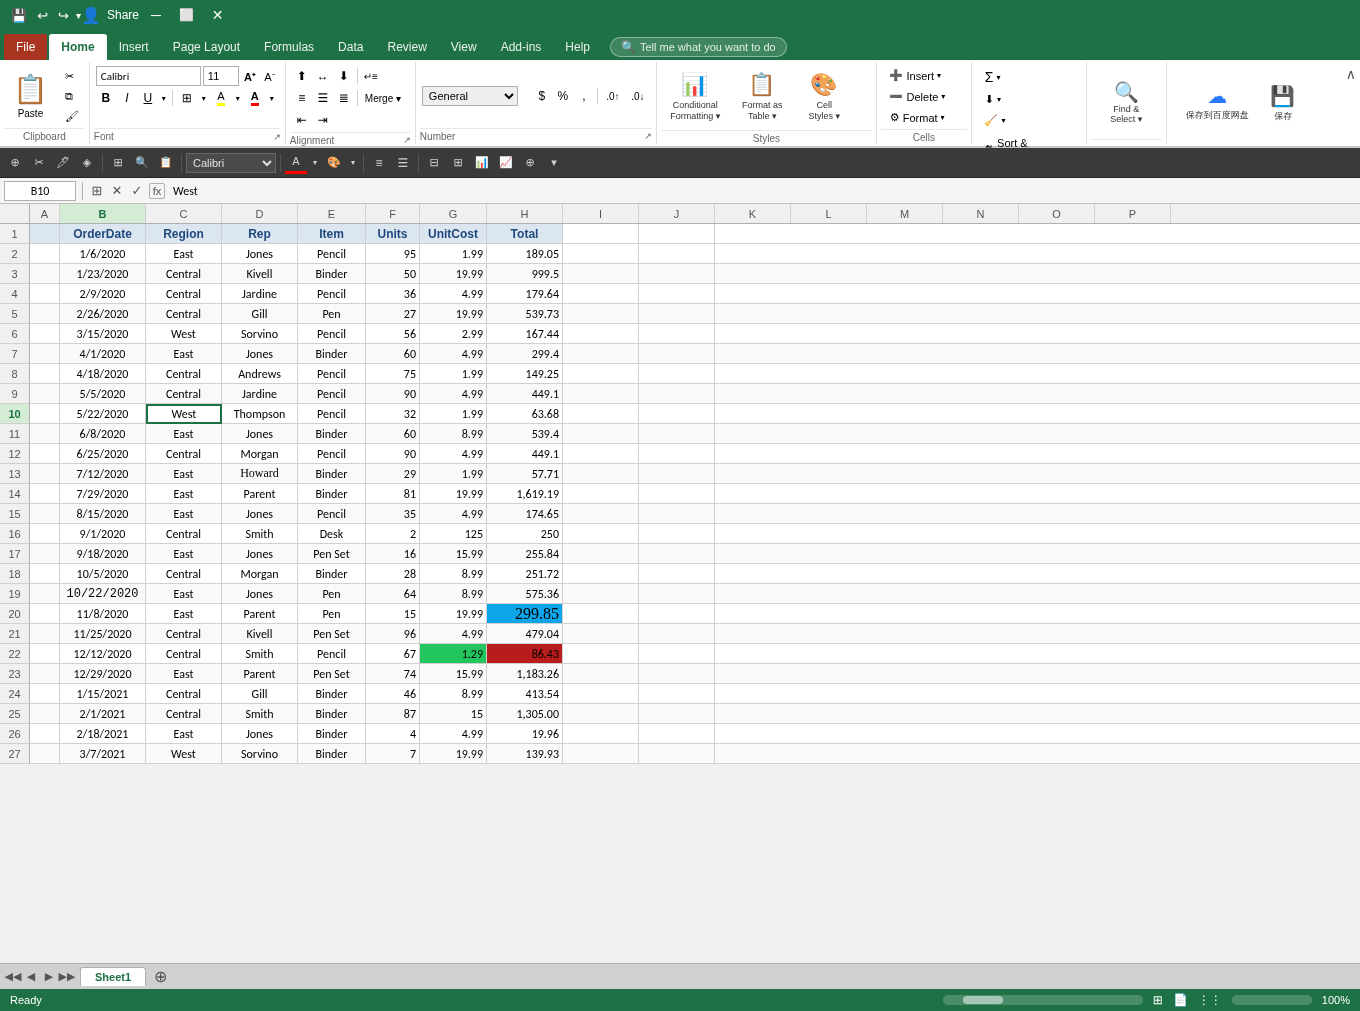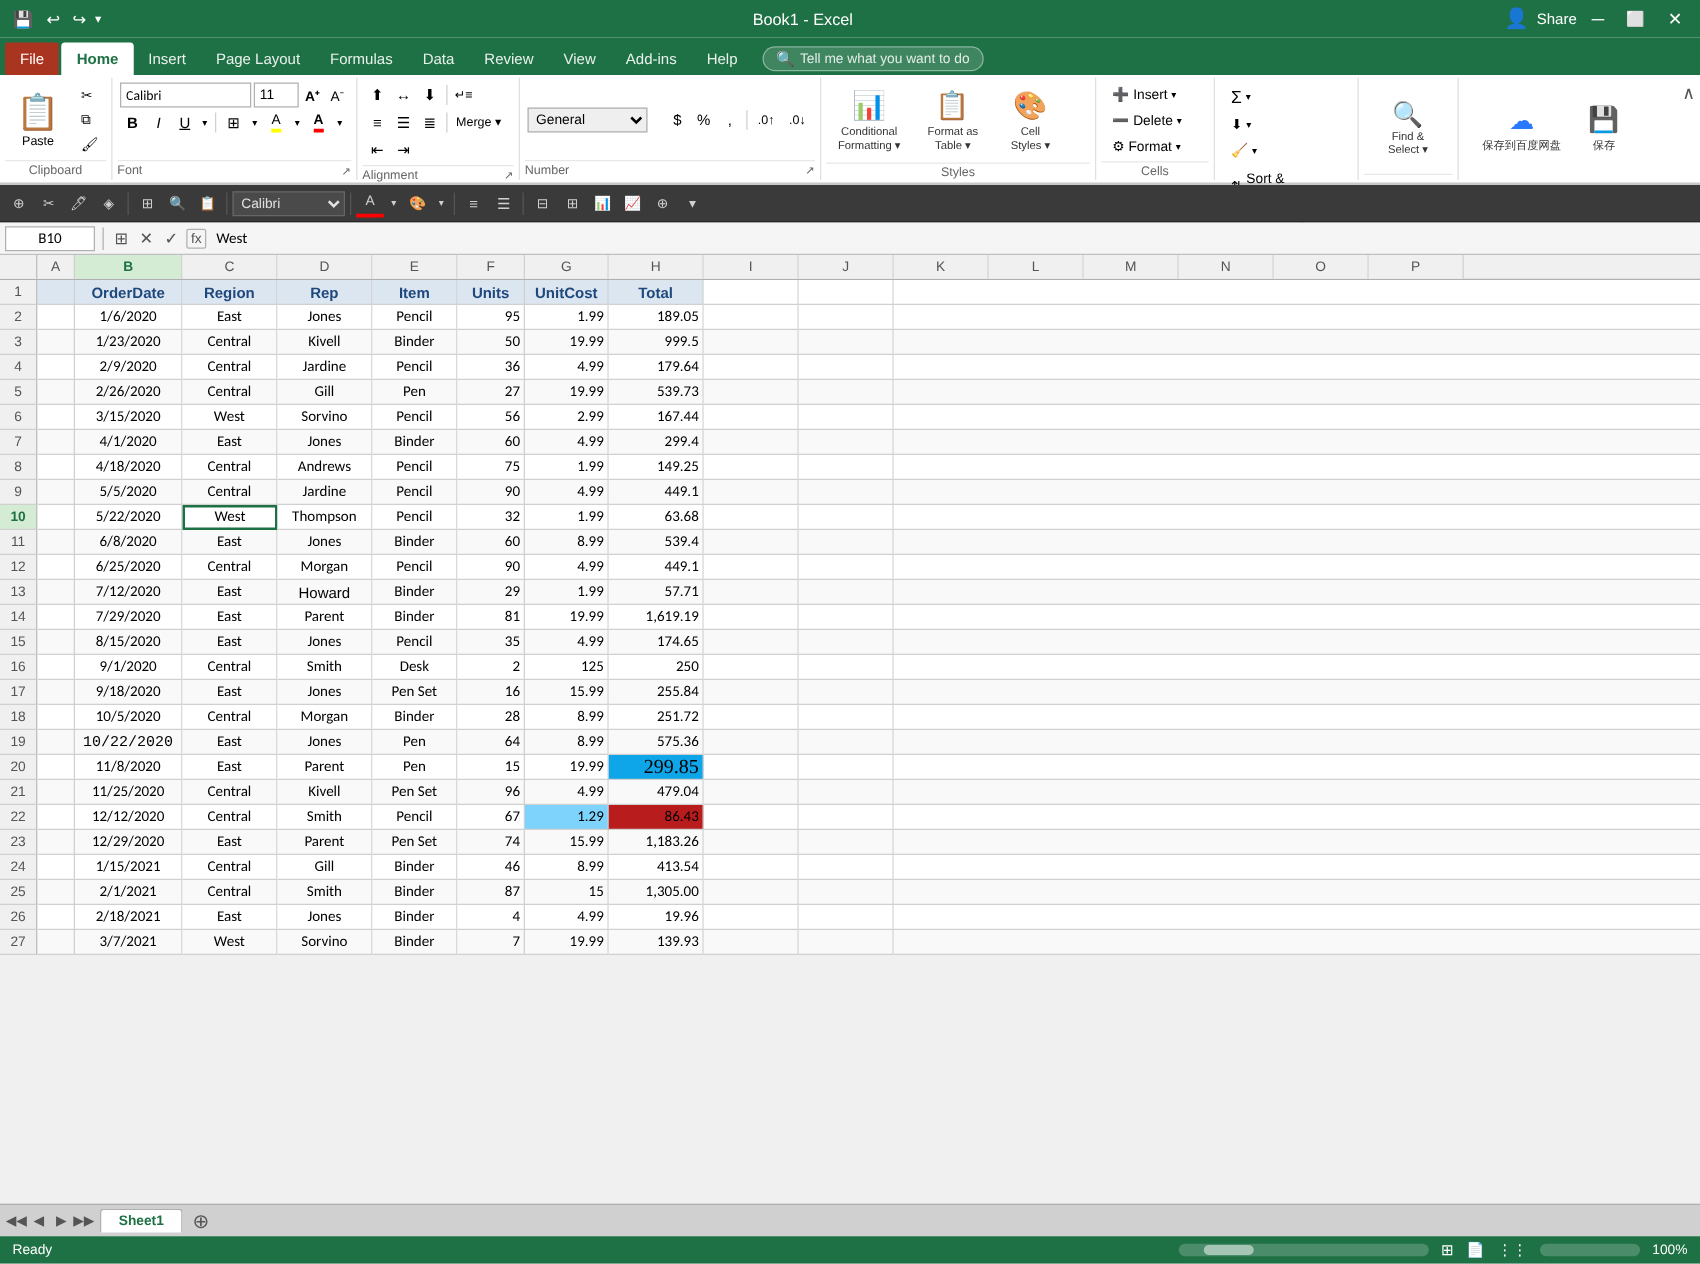--- a/index.html
+++ b/index.html
@@ -10,21 +10,20 @@
 
 <div style="width:1360px; height:1011px; display:flex; flex-direction:column; overflow:hidden;">
 
   <div style="height:30px; background:#1e7145; display:flex; align-items:center; padding:0 8px; color:white; position:relative;">
     <div style="display:flex; gap:4px; align-items:center;">
       <span style="color:white; font-size:13px; cursor:pointer; padding:2px 3px;">💾</span>
       <span style="color:white; font-size:13px; cursor:pointer; padding:2px 3px;">↩</span>
       <span style="color:white; font-size:13px; cursor:pointer; padding:2px 3px;">↪</span>
       <span style="color:white; font-size:10px; cursor:pointer;">▾</span>
     </div>
-    <div style="flex:1; text-align:center; font-size:13px;">Book1 - Excel</div>
     <div style="display:flex; gap:6px; align-items:center;">
       <span style="font-size:16px;">👤</span>
       <span style="font-size:12px; cursor:pointer;">Share</span>
       <span style="cursor:pointer; padding:0 6px; font-size:14px;">─</span>
       <span style="cursor:pointer; padding:0 6px; font-size:12px;">⬜</span>
       <span style="cursor:pointer; padding:0 6px; font-size:14px;">✕</span>
     </div>
   </div>
 
   <div style="background:#1e7145; display:flex; align-items:flex-end; height:30px; padding-left:4px;">
@@ -468,21 +467,21 @@
           <div style="width: 76px; min-width: 76px; display: flex; align-items: center; justify-content: flex-end; border-right: 1px solid rgb(208, 208, 208); border-bottom: 1px solid rgb(208, 208, 208); font-size: 12px; padding: 0px 3px; background: white; font-family: Calibri, Arial; flex-shrink: 0; overflow: hidden; white-space: nowrap; cursor: cell;">449.1</div>
           <div style="width: 76px; min-width: 76px; border-right: 1px solid rgb(208, 208, 208); border-bottom: 1px solid rgb(208, 208, 208); background: white; flex-shrink: 0;"></div>
           <div style="width: 76px; min-width: 76px; border-right: 1px solid rgb(208, 208, 208); border-bottom: 1px solid rgb(208, 208, 208); background: white; flex-shrink: 0;"></div>
           <div style="flex: 1 1 0%; border-bottom: 1px solid rgb(208, 208, 208); background: white;"></div>
         </div>
         <div style="display: flex; height: 20px; flex-shrink: 0;">
           <div style="width: 30px; min-width: 30px; display: flex; align-items: center; justify-content: center; background: rgb(240, 240, 240); border-right: 1px solid rgb(176, 176, 176); border-bottom: 1px solid rgb(208, 208, 208); font-size: 11px; color: rgb(85, 85, 85); cursor: pointer; flex-shrink: 0; font-weight: normal;">13</div>
           <div style="width: 30px; min-width: 30px; border-right: 1px solid rgb(208, 208, 208); border-bottom: 1px solid rgb(208, 208, 208); background: rgb(249, 249, 249); flex-shrink: 0;"></div>
           <div style="width: 86px; min-width: 86px; display: flex; align-items: center; justify-content: center; border-right: 1px solid rgb(208, 208, 208); border-bottom: 1px solid rgb(208, 208, 208); font-size: 12px; padding: 0px 3px; background: rgb(249, 249, 249); font-family: Calibri, Arial; flex-shrink: 0; overflow: hidden; white-space: nowrap; cursor: cell;">7/12/2020</div>
           <div style="width: 76px; min-width: 76px; display: flex; align-items: center; justify-content: center; border-right: 1px solid rgb(208, 208, 208); border-bottom: 1px solid rgb(208, 208, 208); font-size: 12px; padding: 0px 3px; background: rgb(249, 249, 249); font-family: Calibri, Arial; flex-shrink: 0; overflow: hidden; white-space: nowrap; cursor: cell;">East</div>
-          <div style="width: 76px; min-width: 76px; display: flex; align-items: center; justify-content: center; border-right: 1px solid rgb(208, 208, 208); border-bottom: 1px solid rgb(208, 208, 208); font-size: 12px; padding: 0px 3px; background: rgb(249, 249, 249); font-family: Liberation Sans, sans-serif; flex-shrink: 0; overflow: hidden; white-space: nowrap; cursor: cell;">Howard</div>
+          <div style="width: 76px; min-width: 76px; display: flex; align-items: center; justify-content: center; border-right: 1px solid rgb(208, 208, 208); border-bottom: 1px solid rgb(208, 208, 208); font-size: 12px; padding: 0px 3px; background: rgb(249, 249, 249); font-family: Liberation Serif, serif; flex-shrink: 0; overflow: hidden; white-space: nowrap; cursor: cell;">Howard</div>
           <div style="width: 68px; min-width: 68px; display: flex; align-items: center; justify-content: center; border-right: 1px solid rgb(208, 208, 208); border-bottom: 1px solid rgb(208, 208, 208); font-size: 12px; padding: 0px 3px; background: rgb(249, 249, 249); font-family: Calibri, Arial; flex-shrink: 0; overflow: hidden; white-space: nowrap; cursor: cell;">Binder</div>
           <div style="width: 54px; min-width: 54px; display: flex; align-items: center; justify-content: flex-end; border-right: 1px solid rgb(208, 208, 208); border-bottom: 1px solid rgb(208, 208, 208); font-size: 12px; padding: 0px 3px; background: rgb(249, 249, 249); font-family: Calibri, Arial; flex-shrink: 0; overflow: hidden; white-space: nowrap; cursor: cell;">29</div>
           <div style="width: 67px; min-width: 67px; display: flex; align-items: center; justify-content: flex-end; border-right: 1px solid rgb(208, 208, 208); border-bottom: 1px solid rgb(208, 208, 208); font-size: 12px; padding: 0px 3px; background: rgb(249, 249, 249); font-family: Calibri, Arial; flex-shrink: 0; overflow: hidden; white-space: nowrap; cursor: cell;">1.99</div>
           <div style="width: 76px; min-width: 76px; display: flex; align-items: center; justify-content: flex-end; border-right: 1px solid rgb(208, 208, 208); border-bottom: 1px solid rgb(208, 208, 208); font-size: 12px; padding: 0px 3px; background: rgb(249, 249, 249); font-family: Calibri, Arial; flex-shrink: 0; overflow: hidden; white-space: nowrap; cursor: cell;">57.71</div>
           <div style="width: 76px; min-width: 76px; border-right: 1px solid rgb(208, 208, 208); border-bottom: 1px solid rgb(208, 208, 208); background: rgb(249, 249, 249); flex-shrink: 0;"></div>
           <div style="width: 76px; min-width: 76px; border-right: 1px solid rgb(208, 208, 208); border-bottom: 1px solid rgb(208, 208, 208); background: rgb(249, 249, 249); flex-shrink: 0;"></div>
           <div style="flex: 1 1 0%; border-bottom: 1px solid rgb(208, 208, 208); background: rgb(249, 249, 249);"></div>
         </div>
         <div style="display: flex; height: 20px; flex-shrink: 0;">
           <div style="width: 30px; min-width: 30px; display: flex; align-items: center; justify-content: center; background: rgb(240, 240, 240); border-right: 1px solid rgb(176, 176, 176); border-bottom: 1px solid rgb(208, 208, 208); font-size: 11px; color: rgb(85, 85, 85); cursor: pointer; flex-shrink: 0; font-weight: normal;">14</div>
@@ -597,21 +596,21 @@
           <div style="flex: 1 1 0%; border-bottom: 1px solid rgb(208, 208, 208); background: rgb(249, 249, 249);"></div>
         </div>
         <div style="display: flex; height: 20px; flex-shrink: 0;">
           <div style="width: 30px; min-width: 30px; display: flex; align-items: center; justify-content: center; background: rgb(240, 240, 240); border-right: 1px solid rgb(176, 176, 176); border-bottom: 1px solid rgb(208, 208, 208); font-size: 11px; color: rgb(85, 85, 85); cursor: pointer; flex-shrink: 0; font-weight: normal;">22</div>
           <div style="width: 30px; min-width: 30px; border-right: 1px solid rgb(208, 208, 208); border-bottom: 1px solid rgb(208, 208, 208); background: white; flex-shrink: 0;"></div>
           <div style="width: 86px; min-width: 86px; display: flex; align-items: center; justify-content: center; border-right: 1px solid rgb(208, 208, 208); border-bottom: 1px solid rgb(208, 208, 208); font-size: 12px; padding: 0px 3px; background: white; font-family: Calibri, Arial; flex-shrink: 0; overflow: hidden; white-space: nowrap; cursor: cell;">12/12/2020</div>
           <div style="width: 76px; min-width: 76px; display: flex; align-items: center; justify-content: center; border-right: 1px solid rgb(208, 208, 208); border-bottom: 1px solid rgb(208, 208, 208); font-size: 12px; padding: 0px 3px; background: white; font-family: Calibri, Arial; flex-shrink: 0; overflow: hidden; white-space: nowrap; cursor: cell;">Central</div>
           <div style="width: 76px; min-width: 76px; display: flex; align-items: center; justify-content: center; border-right: 1px solid rgb(208, 208, 208); border-bottom: 1px solid rgb(208, 208, 208); font-size: 12px; padding: 0px 3px; background: white; font-family: Calibri, Arial; flex-shrink: 0; overflow: hidden; white-space: nowrap; cursor: cell;">Smith</div>
           <div style="width: 68px; min-width: 68px; display: flex; align-items: center; justify-content: center; border-right: 1px solid rgb(208, 208, 208); border-bottom: 1px solid rgb(208, 208, 208); font-size: 12px; padding: 0px 3px; background: white; font-family: Calibri, Arial; flex-shrink: 0; overflow: hidden; white-space: nowrap; cursor: cell;">Pencil</div>
           <div style="width: 54px; min-width: 54px; display: flex; align-items: center; justify-content: flex-end; border-right: 1px solid rgb(208, 208, 208); border-bottom: 1px solid rgb(208, 208, 208); font-size: 12px; padding: 0px 3px; background: white; font-family: Calibri, Arial; flex-shrink: 0; overflow: hidden; white-space: nowrap; cursor: cell;">67</div>
-          <div style="width: 67px; min-width: 67px; display: flex; align-items: center; justify-content: flex-end; border-right: 1px solid rgb(208, 208, 208); border-bottom: 1px solid rgb(208, 208, 208); font-size: 12px; padding: 0px 3px; background: #7dd3fc; font-family: Calibri, Arial; flex-shrink: 0; overflow: hidden; white-space: nowrap; cursor: cell;">1.29</div>
+          <div style="width: 67px; min-width: 67px; display: flex; align-items: center; justify-content: flex-end; border-right: 1px solid rgb(208, 208, 208); border-bottom: 1px solid rgb(208, 208, 208); font-size: 12px; padding: 0px 3px; background: #22c55e; font-family: Calibri, Arial; flex-shrink: 0; overflow: hidden; white-space: nowrap; cursor: cell;">1.29</div>
           <div style="width: 76px; min-width: 76px; display: flex; align-items: center; justify-content: flex-end; border-right: 1px solid rgb(208, 208, 208); border-bottom: 1px solid rgb(208, 208, 208); font-size: 12px; padding: 0px 3px; background: #b91c1c; font-family: Calibri, Arial; flex-shrink: 0; overflow: hidden; white-space: nowrap; cursor: cell;">86.43</div>
           <div style="width: 76px; min-width: 76px; border-right: 1px solid rgb(208, 208, 208); border-bottom: 1px solid rgb(208, 208, 208); background: white; flex-shrink: 0;"></div>
           <div style="width: 76px; min-width: 76px; border-right: 1px solid rgb(208, 208, 208); border-bottom: 1px solid rgb(208, 208, 208); background: white; flex-shrink: 0;"></div>
           <div style="flex: 1 1 0%; border-bottom: 1px solid rgb(208, 208, 208); background: white;"></div>
         </div>
         <div style="display: flex; height: 20px; flex-shrink: 0;">
           <div style="width: 30px; min-width: 30px; display: flex; align-items: center; justify-content: center; background: rgb(240, 240, 240); border-right: 1px solid rgb(176, 176, 176); border-bottom: 1px solid rgb(208, 208, 208); font-size: 11px; color: rgb(85, 85, 85); cursor: pointer; flex-shrink: 0; font-weight: normal;">23</div>
           <div style="width: 30px; min-width: 30px; border-right: 1px solid rgb(208, 208, 208); border-bottom: 1px solid rgb(208, 208, 208); background: rgb(249, 249, 249); flex-shrink: 0;"></div>
           <div style="width: 86px; min-width: 86px; display: flex; align-items: center; justify-content: center; border-right: 1px solid rgb(208, 208, 208); border-bottom: 1px solid rgb(208, 208, 208); font-size: 12px; padding: 0px 3px; background: rgb(249, 249, 249); font-family: Calibri, Arial; flex-shrink: 0; overflow: hidden; white-space: nowrap; cursor: cell;">12/29/2020</div>
           <div style="width: 76px; min-width: 76px; display: flex; align-items: center; justify-content: center; border-right: 1px solid rgb(208, 208, 208); border-bottom: 1px solid rgb(208, 208, 208); font-size: 12px; padding: 0px 3px; background: rgb(249, 249, 249); font-family: Calibri, Arial; flex-shrink: 0; overflow: hidden; white-space: nowrap; cursor: cell;">East</div>

